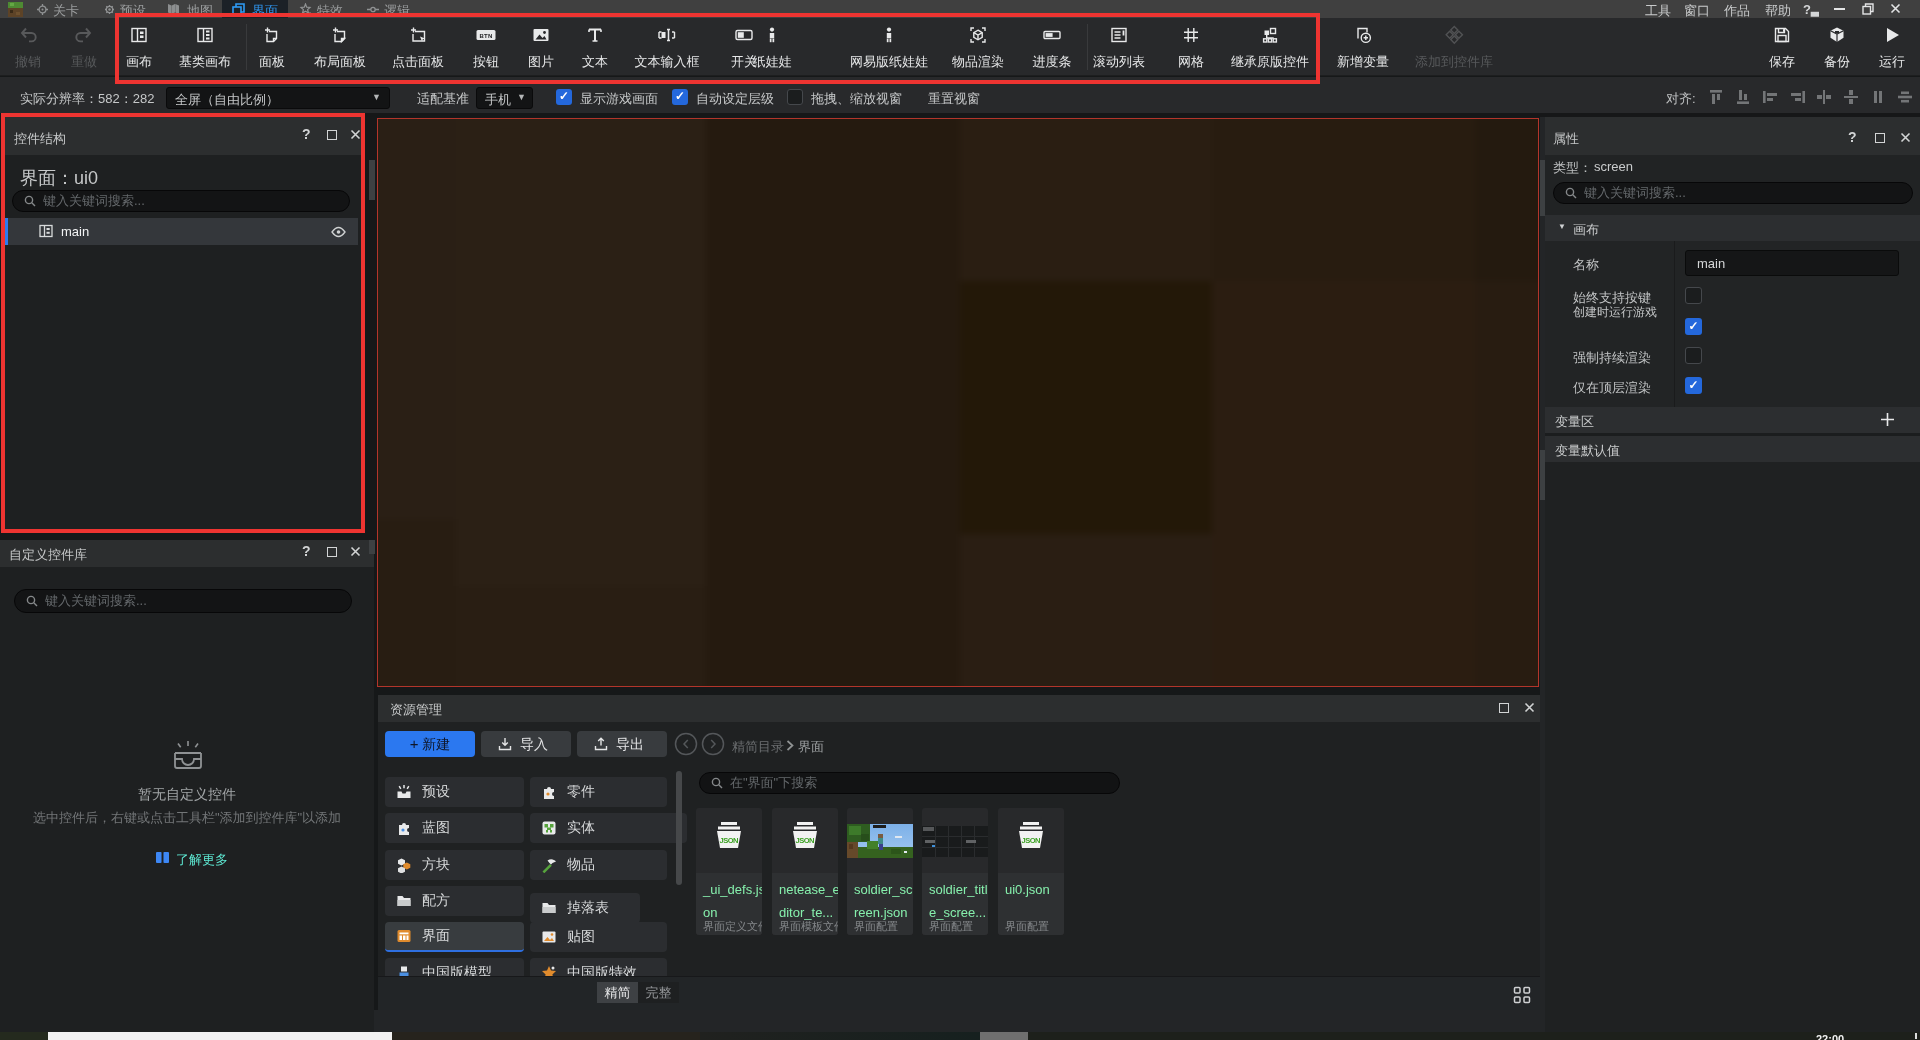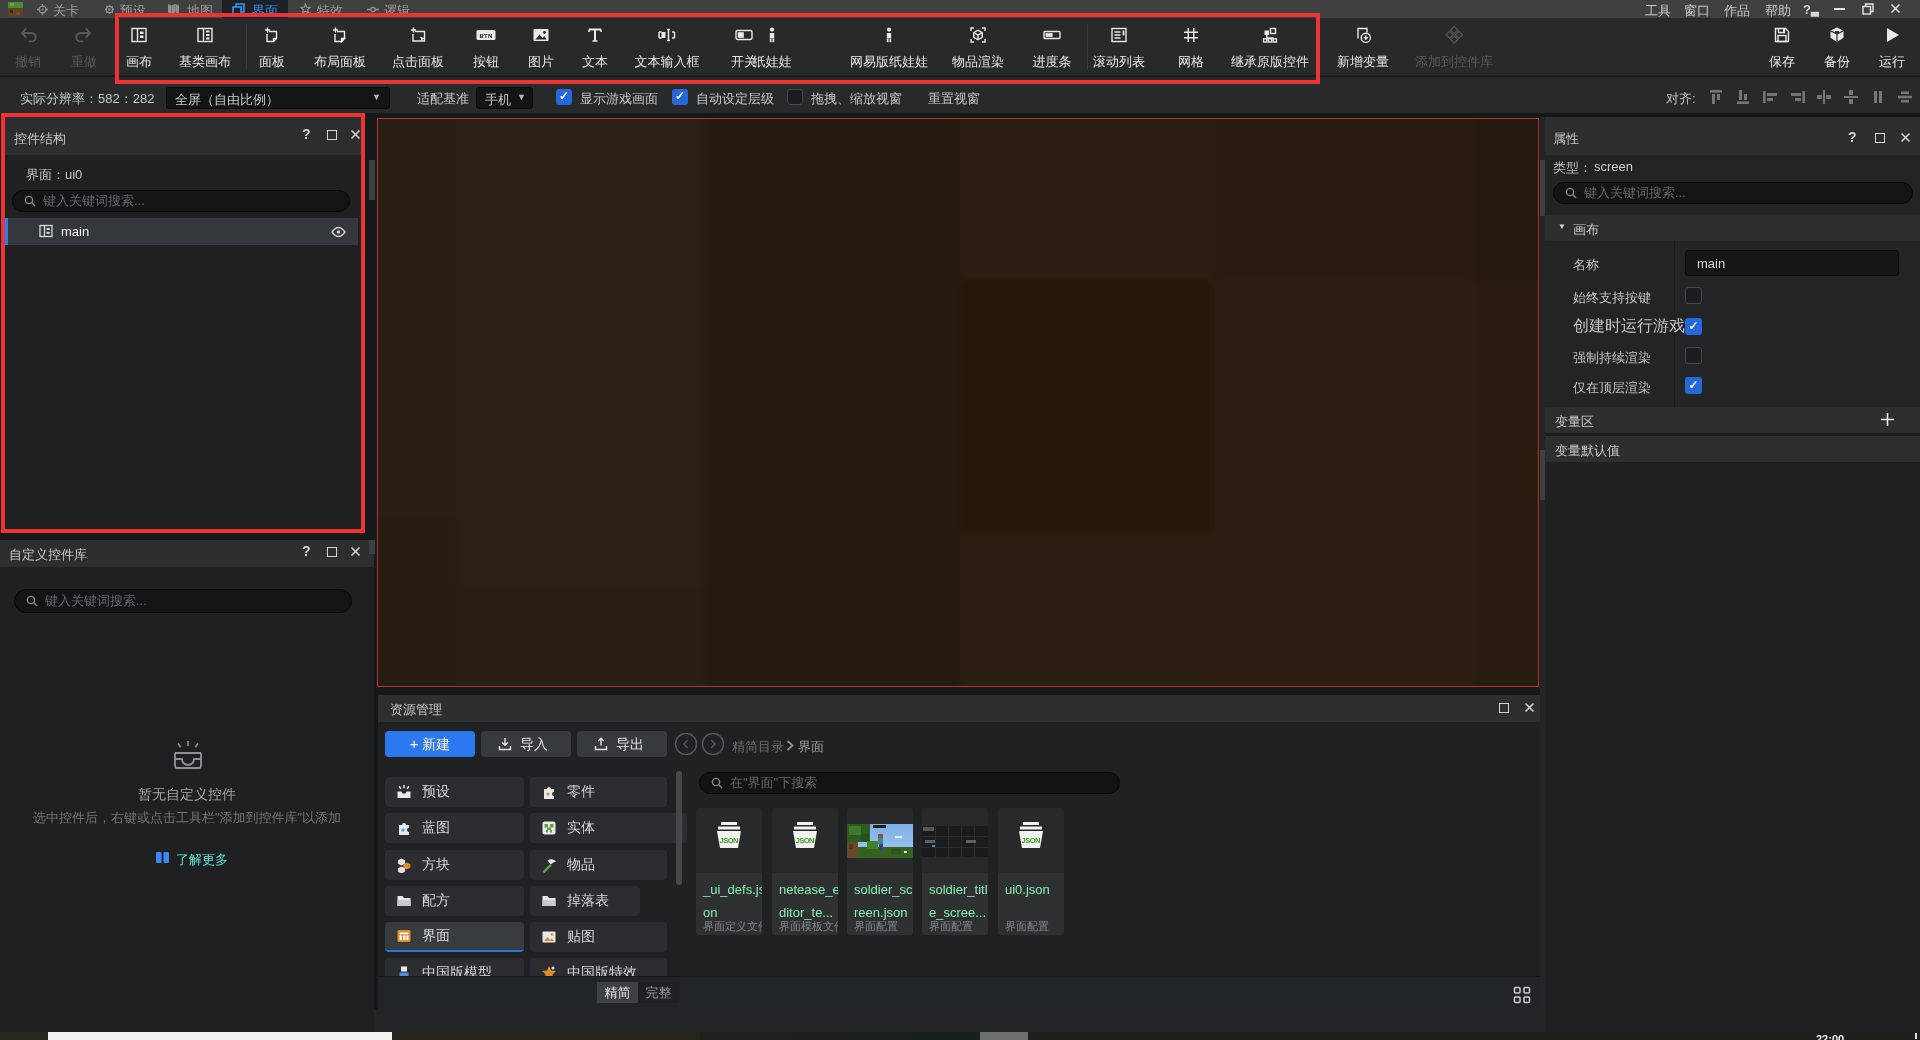--- a/index.html
+++ b/index.html
@@ -347,21 +347,21 @@
 <div id="lpanel">
 <div class="abs" style="left:5px;top:117px;width:356px;height:412px;background:#1e2021"></div>
 <div class="ttlbar" style="left:5px;top:117px;width:356px;height:38px">
       <span style="position:absolute;left:9px;top:13px">控件结构</span>
   <span style="position:absolute;left:297px;top:9px;font-size:14px;font-weight:bold;color:#d2d4d5">?</span>
   <div style="position:absolute;left:322px;top:13px;width:10px;height:10px;border:1.5px solid #d2d4d5"></div>
   <svg style="position:absolute;left:345px;top:12px" width="11" height="11" viewBox="0 0 11 11" stroke="#d2d4d5" stroke-width="1.6">
         <path d="M1.5 1.5l8 8M9.5 1.5l-8 8"></path>
       </svg>
 </div>
-<span class="abs" style="left:26px;top:166px;color:#c6c8c9;font-size:13px">界面：ui0</span>
+<span class="abs" style="left:20px;top:166px;color:#c6c8c9;font-size:18px">界面：ui0</span>
 <div class="pill" style="left:12px;top:190px;width:338px;height:22px">
   <svg width="12" height="12" viewBox="0 0 12 12" fill="none" stroke="#85888a" stroke-width="1.4">
         <circle cx="5" cy="5" r="3.6"></circle>
         <path d="M7.8 7.8 11 11"></path>
       </svg>
   <span>键入关键词搜索...</span>
 </div>
 <div class="abs" style="left:5px;top:218px;width:353px;height:27px;background:#34373b"></div>
 <div class="abs" style="left:5px;top:218px;width:3px;height:27px;background:#2d7bf0"></div>
 <svg class="abs" style="left:38px;top:223px" width="16" height="16" viewBox="0 0 16 16" fill="none" stroke="#d8dadb" stroke-width="1.3">
@@ -455,21 +455,21 @@
       <span style="position:absolute;left:28px;top:6px">画布</span>
     </div>
 <div class="abs" style="left:1545px;top:241px;width:375px;height:166px;background:#222425"></div>
 <div class="abs" style="left:1674px;top:241px;width:1px;height:166px;background:#1a1b1c"></div>
 <span class="abs" style="left:1573px;top:256px;color:#c3c5c6;font-size:13px">名称</span>
 <div class="abs" style="left:1685px;top:250px;width:214px;height:26px;background:#151617;border:1px solid #0a0b0b;border-radius:3px">
       <span style="position:absolute;left:11px;top:5px;color:#d4d6d7;font-size:13px">main</span>
     </div>
 <span class="abs" style="left:1573px;top:289px;color:#c3c5c6;font-size:13px">始终支持按键</span>
 <div class="chk off" style="left:1685px;top:287px"></div>
-<span class="abs" style="left:1573px;top:316px;color:#c3c5c6;font-size:16px">创建时运行游戏</span>
+<span class="abs" style="left:1573px;top:304px;color:#c3c5c6;font-size:12px">创建时运行游戏</span>
 <div class="chk on" style="left:1685px;top:318px;line-height:17px">✓</div>
 <span class="abs" style="left:1573px;top:349px;color:#c3c5c6;font-size:13px">强制持续渲染</span>
 <div class="chk off" style="left:1685px;top:347px"></div>
 <span class="abs" style="left:1573px;top:379px;color:#c3c5c6;font-size:13px">仅在顶层渲染</span>
 <div class="chk on" style="left:1685px;top:377px;line-height:17px">✓</div>
 <div class="sech" style="left:1545px;top:407px;width:375px;height:26px">
       <span style="position:absolute;left:10px;top:6px">变量区</span>
   <svg style="position:absolute;left:335px;top:5px" width="15" height="15" viewBox="0 0 15 15" stroke="#e8e9ea" stroke-width="1.6">
         <path d="M7.5 1v13M1 7.5h13"></path>
       </svg>
@@ -483,21 +483,21 @@
 
 <div id="respanel">
 <div class="abs" style="left:378px;top:695px;width:1162px;height:315px;background:#1f2122"></div>
 <div class="ttlbar" style="left:378px;top:695px;width:1162px;height:27px">
       <span style="position:absolute;left:12px;top:6px">资源管理</span>
   <div style="position:absolute;left:1121px;top:8px;width:10px;height:10px;border:1.5px solid #d2d4d5"></div>
   <svg style="position:absolute;left:1146px;top:7px" width="11" height="11" viewBox="0 0 11 11" stroke="#d2d4d5" stroke-width="1.6">
         <path d="M1.5 1.5l8 8M9.5 1.5l-8 8"></path>
       </svg>
 </div>
-<div class="abs" style="left:385px;top:731px;width:90px;height:26px;background:#2b78f0;border-radius:4px;color:#fef9c3;font-size:14px;text-align:center;line-height:25px"><span style="font-size:15px">+</span> 新建</div>
+<div class="abs" style="left:385px;top:731px;width:90px;height:26px;background:#2b78f0;border-radius:4px;color:#0f172a;font-size:14px;text-align:center;line-height:25px"><span style="font-size:15px">+</span> 新建</div>
 <div class="abs" style="left:481px;top:731px;width:90px;height:26px;background:#383b3e;border-radius:4px;color:#e4e5e6;font-size:14px">
   <svg style="position:absolute;left:17px;top:6px" width="14" height="14" viewBox="0 0 14 14" fill="none" stroke="#e4e5e6" stroke-width="1.4">
         <path d="M7 1v7M4.2 5.5 7 8.2l2.8-2.7"></path>
         <path d="M1.5 9v3.5h11V9"></path>
       </svg>
   <span style="position:absolute;left:39px;top:5px">导入</span>
     </div>
 <div class="abs" style="left:577px;top:731px;width:90px;height:26px;background:#383b3e;border-radius:4px;color:#e4e5e6;font-size:14px">
   <svg style="position:absolute;left:17px;top:6px" width="14" height="14" viewBox="0 0 14 14" fill="none" stroke="#e4e5e6" stroke-width="1.4">
         <path d="M7 8.5V1.5M4.2 4 7 1.3 9.8 4"></path>
@@ -567,21 +567,21 @@
           </svg>
           <span>物品</span>
         </div>
 <div class="catbtn" style="left:7px;top:122px;width:139px">
           <svg width="16" height="16" viewBox="0 0 16 16">
             <path d="M1.5 3h5l1.5 2h6.5v8h-13z" fill="#e8e9ea"></path>
             <rect x="1.5" y="7" width="13" height="6" fill="#c9cbcc"></rect>
           </svg>
           <span>配方</span>
         </div>
-<div class="catbtn" style="left:152px;top:122px;width:110px">
+<div class="catbtn" style="left:152px;top:129px;width:110px">
           <svg width="16" height="16" viewBox="0 0 16 16">
             <path d="M1.5 3h5l1.5 2h6.5v8h-13z" fill="#e8e9ea"></path>
             <rect x="1.5" y="7" width="13" height="6" fill="#c9cbcc"></rect>
           </svg>
           <span>掉落表</span>
         </div>
 <div class="catbtn" style="left:7px;top:158px;width:139px;background:#383c3f;border-bottom:2px solid #2e6fe0">
           <svg width="16" height="16" viewBox="0 0 16 16">
             <rect x="1.5" y="2" width="13" height="12" rx="1.5" fill="#e08b2d"></rect>
             <rect x="3.5" y="4.5" width="9" height="1.8" fill="#fff"></rect>

